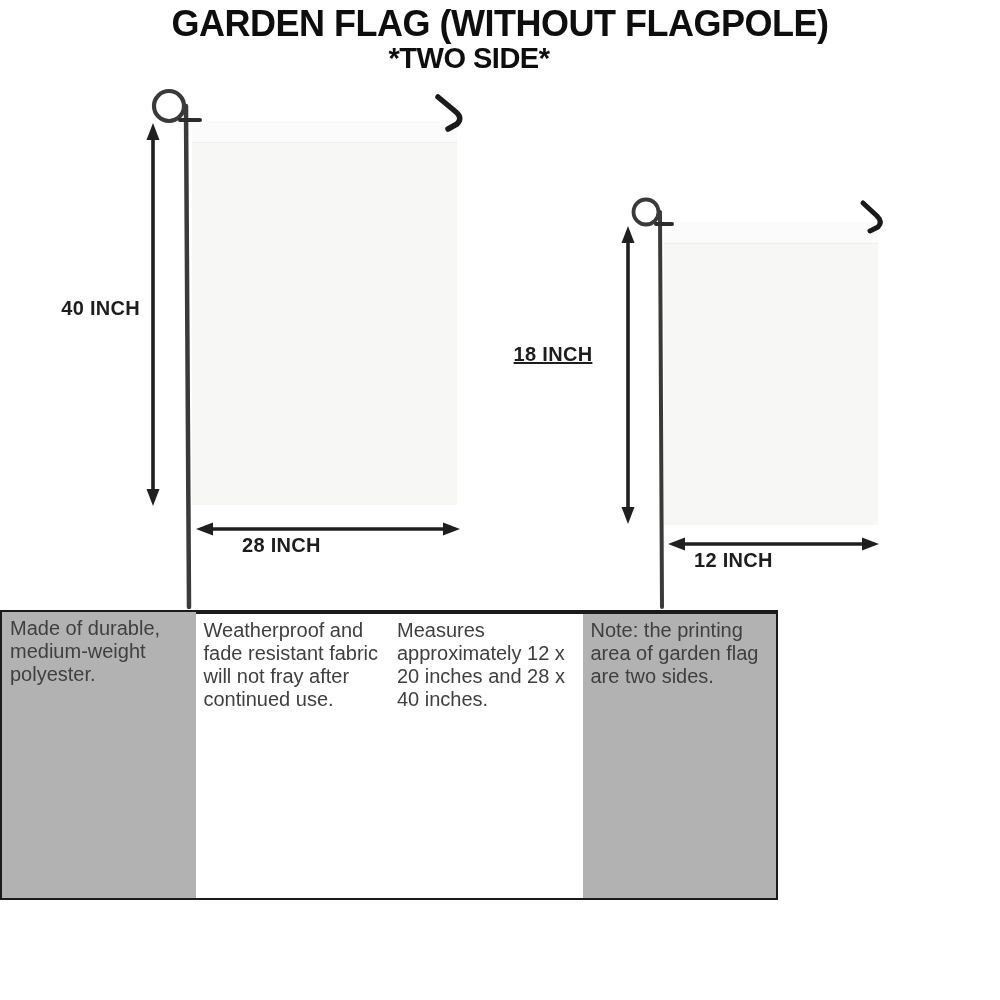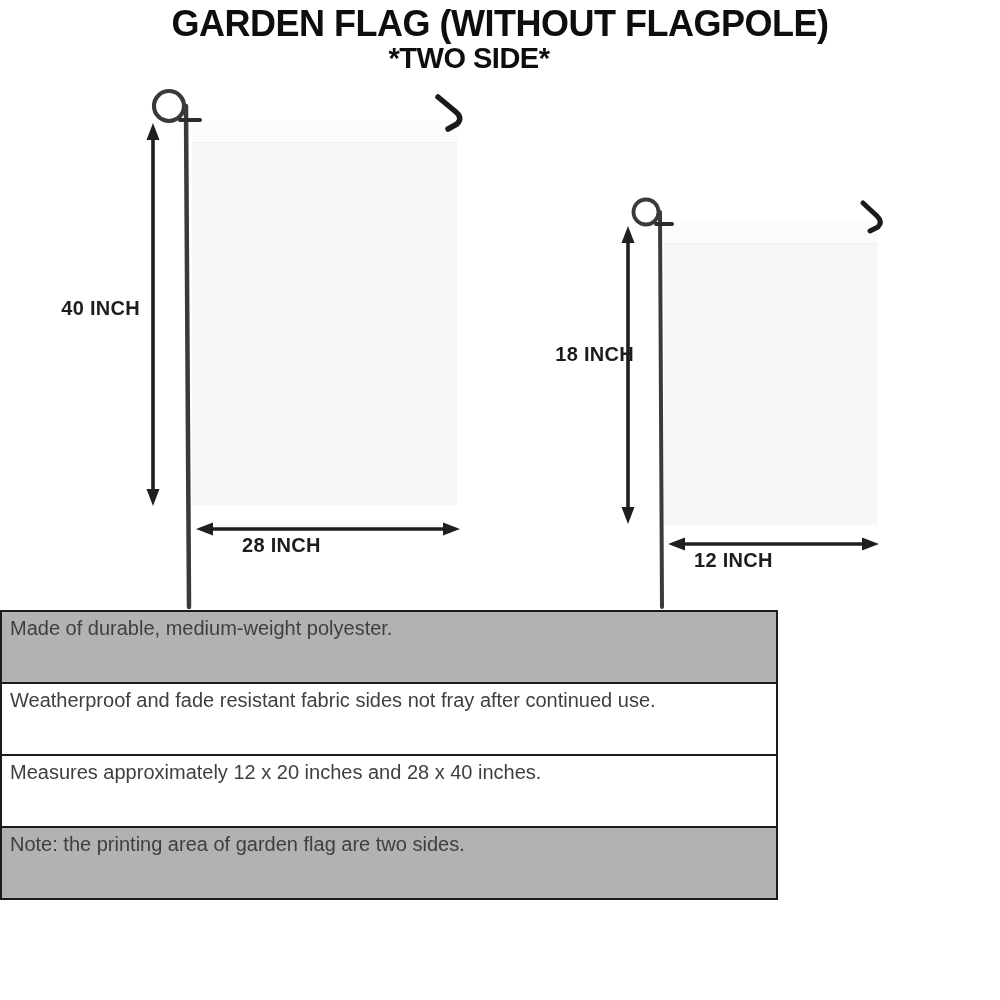--- a/index.html
+++ b/index.html
@@ -34,26 +34,26 @@
   .poleStub{stroke:#2c2c2c;stroke-width:4;stroke-linecap:round;}
   .hook{fill:none;stroke:#1a1a1a;stroke-width:5.5;stroke-linecap:round;stroke-linejoin:round;}
   .hook-small{stroke-width:5;}
   .measure line{stroke:#1f1f1f;stroke-width:3.6;}
   .measure polygon{fill:#1f1f1f;}
 
   
   .dim{position:absolute;font-weight:700;font-size:20px;color:var(--ink);letter-spacing:.3px;white-space:nowrap;}
   .lbl-40{left:50px;top:297px;width:90px;text-align:right;}
   .lbl-28{left:242px;top:534px;width:160px;}
-  .lbl-18{left:544px;top:343px;width:90px;text-align:right;}
+  .lbl-18{left:508px;top:343px;width:90px;text-align:center;text-decoration:underline;}
   .lbl-12{left:694px;top:549px;width:160px;text-align:left;}
 
   
   .features{position:absolute;left:0;top:610px;width:778px;height:290px;box-sizing:border-box;
-            border:2px solid var(--table-border);display:flex;flex-direction:column;}
+            border:2px solid var(--table-border);display:flex;}
   .frow{flex:1;box-sizing:border-box;padding:5px 10px 0 8px;font-size:20px;color:var(--body-text);
         border-top:2px solid var(--table-border);overflow:hidden;}
   .frow:first-child{border-top:none;}
   .gray{background:var(--row-gray);}
   .white{background:var(--row-white);}
 </style>
 </head>
 <body>
 
 <div class="stage">
@@ -109,18 +109,18 @@
     </g>
   </svg>
 
   <div class="dim lbl-40">40 INCH</div>
   <div class="dim lbl-28">28 INCH</div>
   <div class="dim lbl-18">18 INCH</div>
   <div class="dim lbl-12">12 INCH</div>
 
   <div class="features">
     <div class="frow gray">Made of durable, medium-weight polyester.</div>
-    <div class="frow white">Weatherproof and fade resistant fabric sides not fray after continued use.</div>
+    <div class="frow white">Weatherproof and fade resistant fabric will not fray after continued use.</div>
     <div class="frow white">Measures approximately 12 x 20 inches and 28 x 40 inches.</div>
     <div class="frow gray">Note: the printing area of garden flag are two sides.</div>
   </div>
 
 </div>
 
 </body></html>

